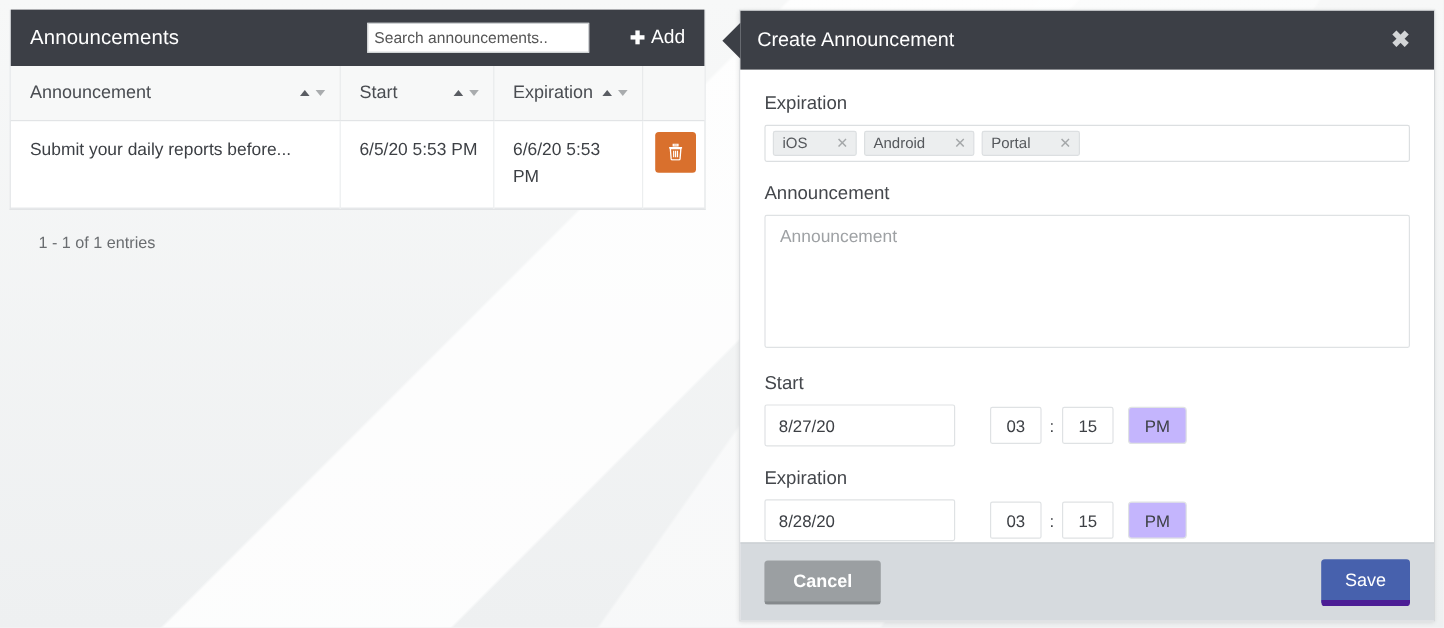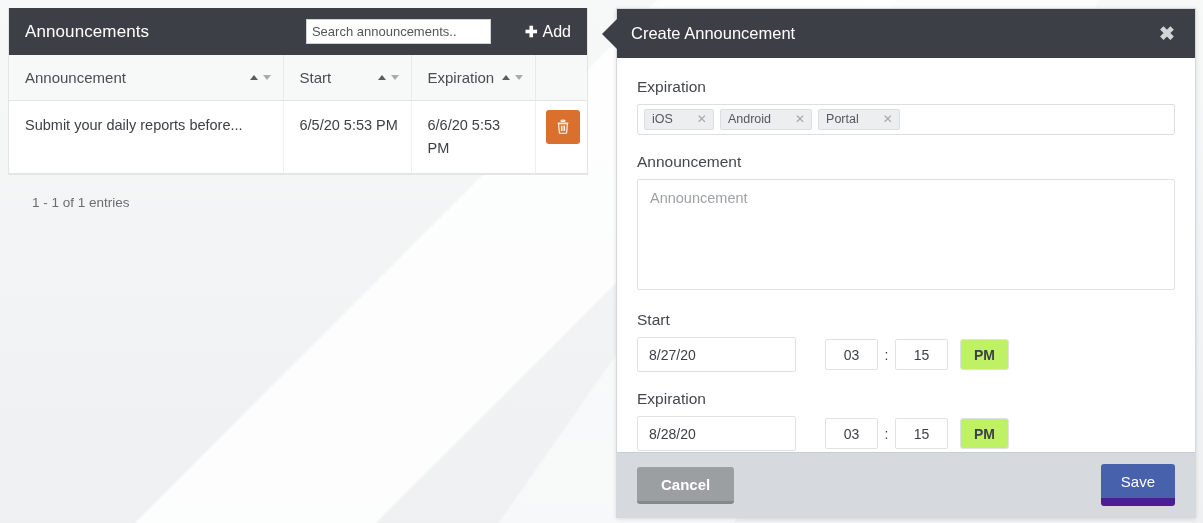--- a/index.html
+++ b/index.html
@@ -295,21 +295,21 @@
     font-family: "Liberation Sans", sans-serif;
     font-size: 14px;
     color: #3d4045;
     outline: none;
     background: #fff;
   }
 
   .time-spacer { width: 29px; }
 
   .time-input {
-    width: 53px;
+    width: 43px;
     height: 31px;
     border: 1px solid #dfe2e4;
     border-radius: 2px;
     text-align: center;
     font-family: "Liberation Sans", sans-serif;
     font-size: 14px;
     color: #3d4045;
     outline: none;
     background: #fff;
   }
@@ -325,23 +325,22 @@
     width: 49px;
     height: 31px;
     margin-left: 12px;
     border: 1px solid #dfe2e4;
     border-radius: 3px;
     text-align: center;
     font-family: "Liberation Sans", sans-serif;
     font-size: 14px;
     color: #3d4045;
     outline: none;
-    background: #bef264;
-    cursor: pointer;
-    font-weight: bold;
+    background: #c4b5fd;
+    cursor: pointer;
   }
 
   #modal-footer {
     flex: 0 0 auto;
     background: #d6dade;
     border-top: 1px solid #c9cdd1;
     height: 65px;
     display: flex;
     align-items: center;
     justify-content: space-between;
@@ -357,21 +356,21 @@
     font-family: "Liberation Sans", sans-serif;
     font-size: 15px;
     padding: 9px 24px 8px;
     cursor: pointer;
     font-weight: bold;
   }
 
   #save-button {
     background: #4761ad;
     border: none;
-    border-bottom: 8px solid #4c1d95;
+    border-bottom: 5px solid #4c1d95;
     border-radius: 3px;
     color: #fff;
     font-family: "Liberation Sans", sans-serif;
     font-size: 15px;
     padding: 9px 20px 8px;
     cursor: pointer;
   }
 </style>
 </head>
 <body>

